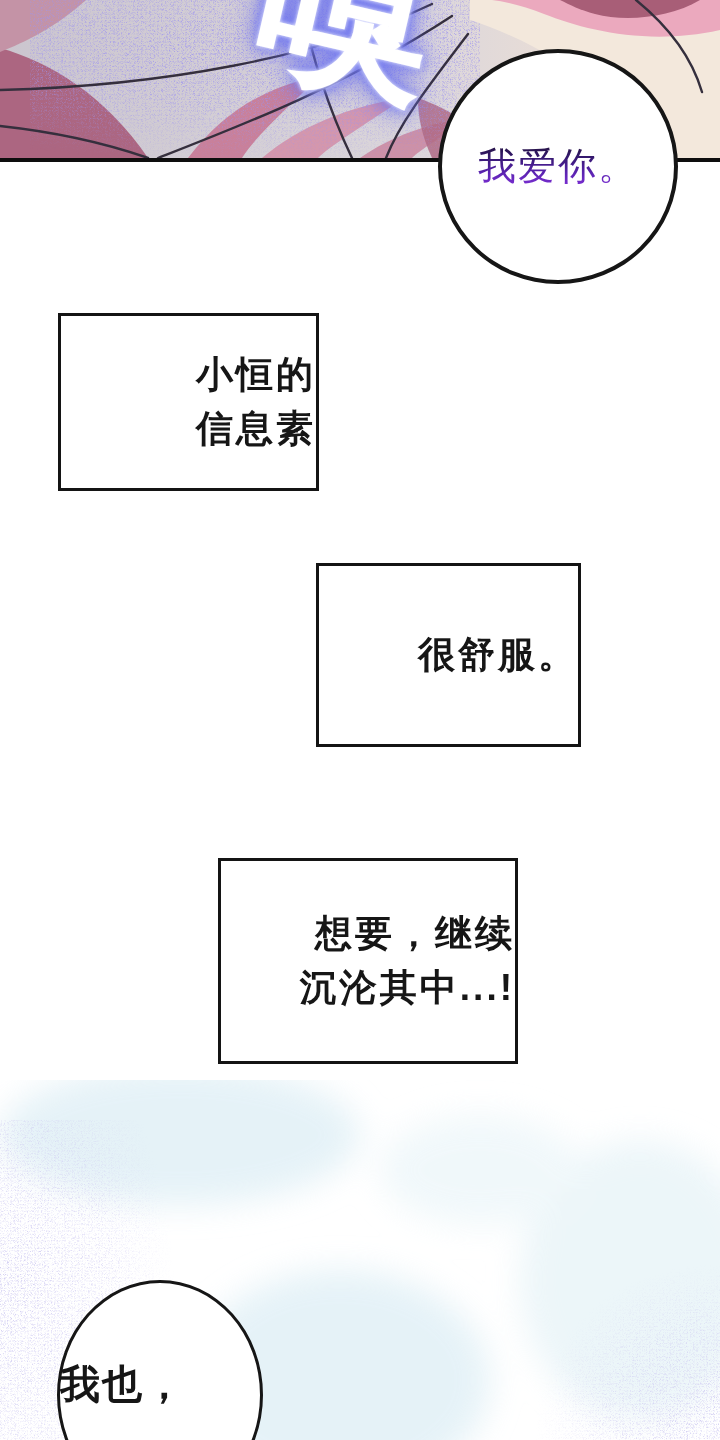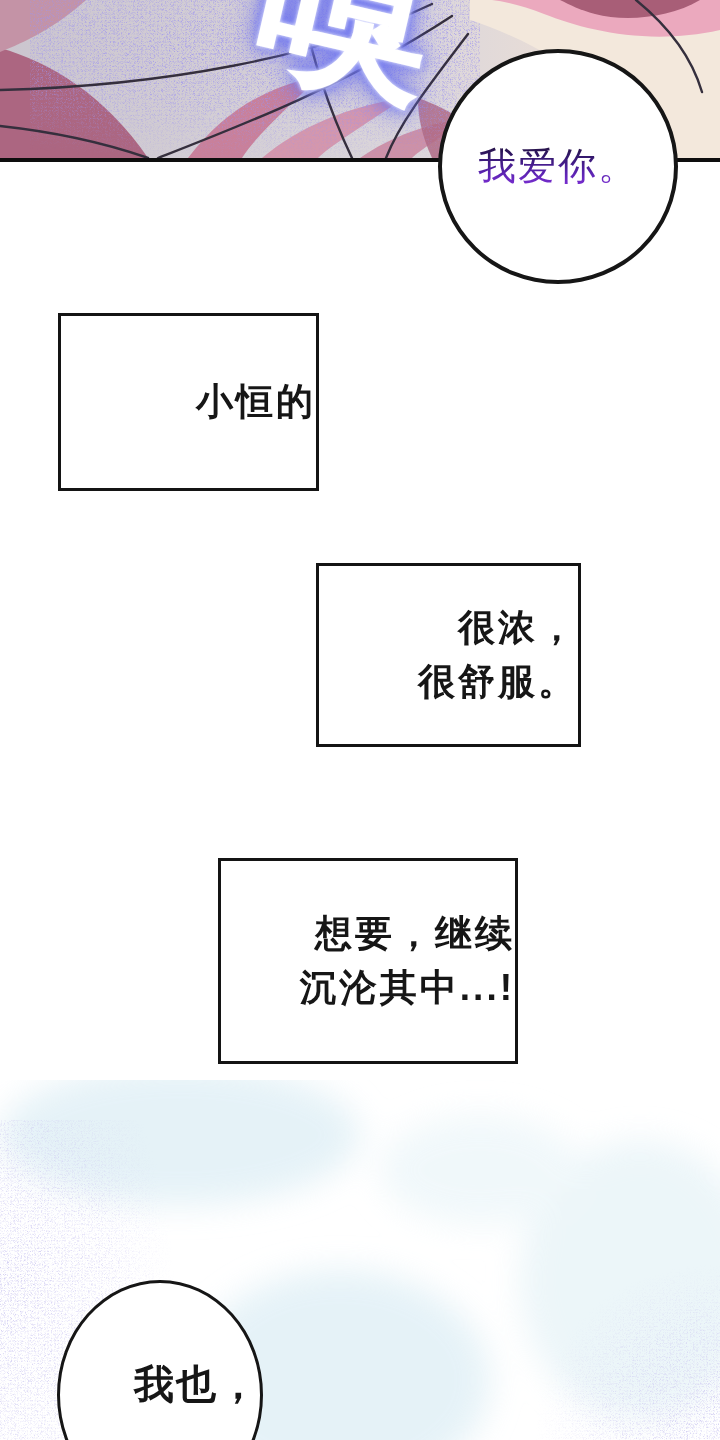--- a/index.html
+++ b/index.html
@@ -33,21 +33,21 @@
   .bubble-love{left:438px;top:49px;width:240px;height:235px;z-index:5;}
   .bubble-love-text{
     font-size:38px;font-weight:400;letter-spacing:2px;white-space:nowrap;
     color:#6a28c9;
     background:linear-gradient(180deg,#1f1130 0%,#33186b 30%,#5a23b0 62%,#8c34e4 100%);
     -webkit-background-clip:text;background-clip:text;
     -webkit-text-fill-color:transparent;
   }
   .bubble-metoo{left:57px;top:1280px;width:206px;height:230px;border-width:3px;z-index:2;}
   .bubble-metoo-text{
-    position:absolute;left:0;right:0;top:74px;text-align:right;
+    position:absolute;left:0;right:0;top:74px;text-align:left;
     font-size:40px;font-weight:600;letter-spacing:2px;color:#161616;white-space:nowrap;
   }
   
   .tbox{
     position:absolute;background:#ffffff;border:3px solid #141414;box-sizing:border-box;
     display:flex;flex-direction:column;align-items:flex-end;justify-content:center;
     text-align:center;color:#161616;font-size:37px;font-weight:600;
     letter-spacing:3px;line-height:1.45;z-index:3;white-space:nowrap;
   }
   .box1{left:58px;top:313px;width:261px;height:178px;}
@@ -156,24 +156,24 @@
         <rect x="525" y="175" width="195" height="185" filter="url(#speckB)"></rect>
       </g>
   </svg>
 
   <div class="bubble bubble-love">
     <span class="bubble-love-text">我爱你。</span>
   </div>
 
   <div class="tbox box1">
     <div>小恒的</div>
+    <div>信息素</div>
   </div>
 
   <div class="tbox box2">
-    <div>很浓，</div>
     <div>很舒服。</div>
   </div>
 
   <div class="tbox box3">
     <div>想要，继续</div>
     <div>沉沦其中...!</div>
   </div>
 
   <div class="bubble bubble-metoo">
     <span class="bubble-metoo-text">我也，</span>

